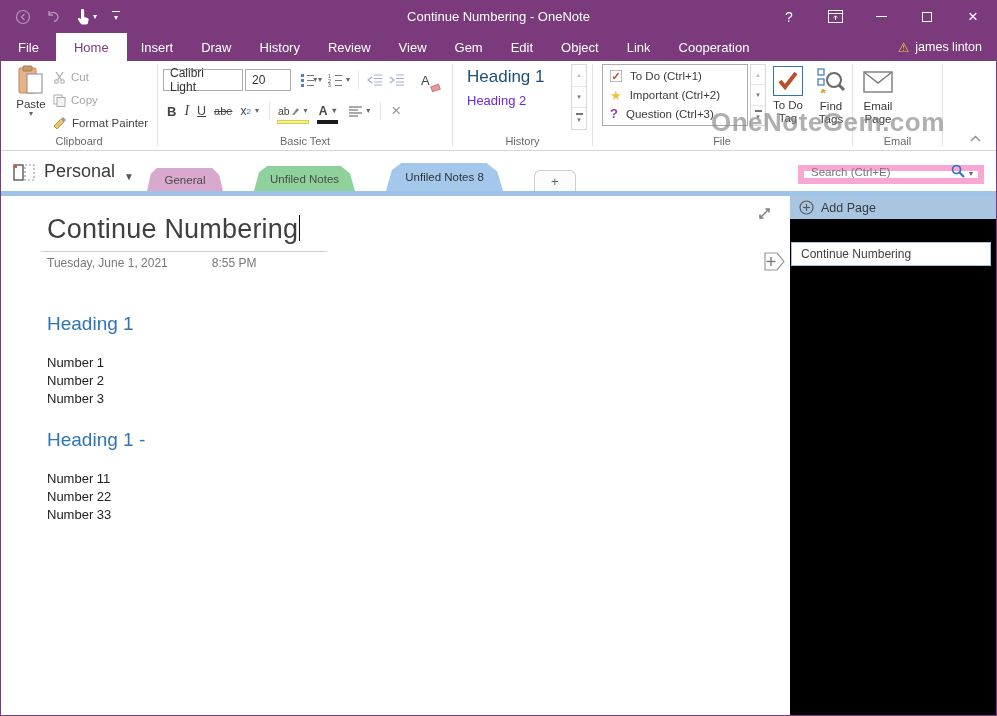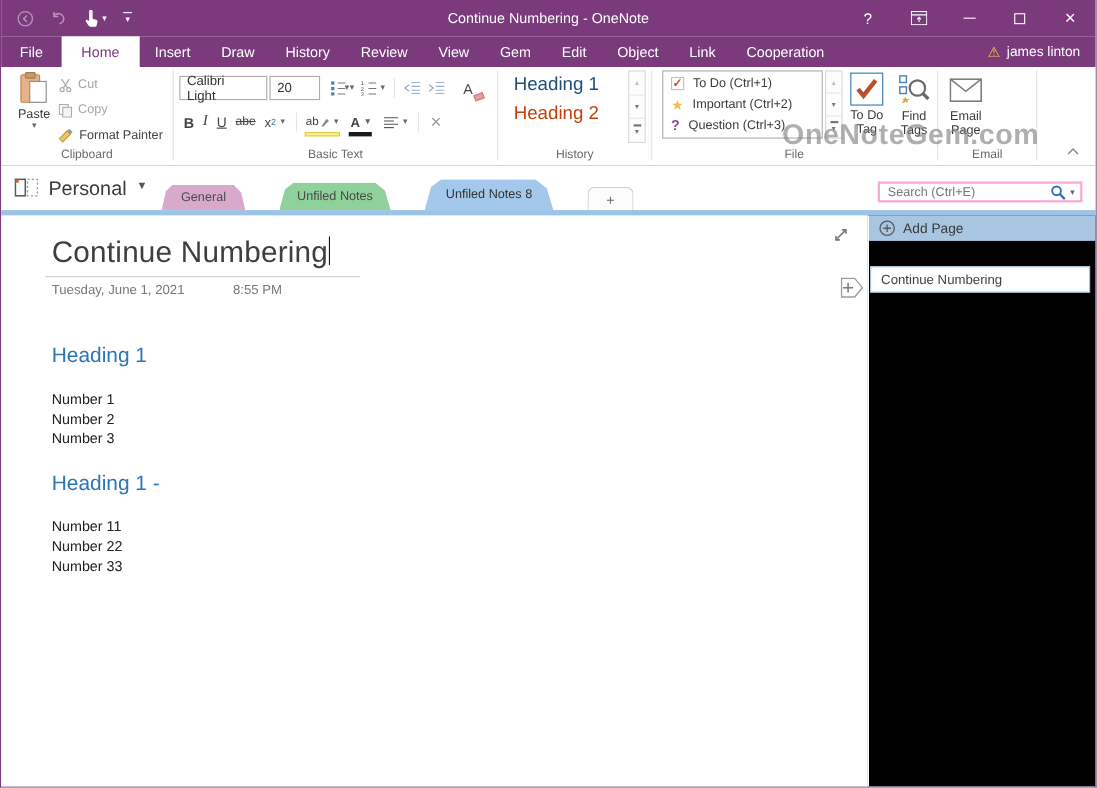--- a/index.html
+++ b/index.html
@@ -59,21 +59,21 @@
   .hl-icon .bar { position:absolute; left:0; right:0; bottom:-2px; height:4px; background:#F7F08A; border:1px solid #D9CF52;}
   .fc-icon { position:relative; font-weight:bold; font-size:12px; padding:0 2px;}
   .fc-icon .bar { position:absolute; left:0; right:0; bottom:-2px; height:4px; background:#1a1a1a; }
   .cf-icon { position:relative; font-size:13px; }
   .cf-icon .eraser { position:absolute; right:-7px; bottom:0; width:9px; height:6px; background:#E89B9B;
                      border:1px solid #C97E7E; transform:rotate(-20deg); }
   .del-x { font-size:17px; color:#9b9b9b; }
 
   .styles-gallery { position:absolute; left:457px; top:3px; width:112px; height:66px; background:#fff; }
   .style-item1 { font-size:17px; color:#1F4E79; padding:3px 0 2px 9px; }
-  .style-item2 { font-size:17px; color:#c2410c; padding:4px 0 0 9px; }
+  .style-item2 { font-size:13px; color:#6d28d9; padding:4px 0 0 9px; }
   .scrollcol { position:absolute; top:3px; width:16px; height:66px; display:flex; flex-direction:column;
                border:1px solid #D9D7D7; background:#FDFDFD; }
   .scrollcol > div { flex:1; display:flex; align-items:center; justify-content:center; font-size:7px; color:#777;
                      border-bottom:1px solid #E8E6E6; }
   .scrollcol > div:last-child { border-bottom:none; flex-direction:column; }
   .morebar { width:7px; height:1.5px; background:#777; margin-bottom:1px; }
   .sc-styles { left:570px; }
   .sc-tags { left:749px; height:62px; }
   .sc-tags > div { font-size:7px; }
 
@@ -90,33 +90,33 @@
   .bigbtn .blabel { margin-top:3px; text-align:center; line-height:12.5px; color:#3b3b3b; width:40px; }
   .todotag-icon { width:30px; height:30px; border:1px solid #2E75B5; background:#fff; display:flex;
                   align-items:center; justify-content:center; }
 
   .watermark { position:absolute; left:710px; top:46px; font-size:26px; font-weight:bold; color:#7f7f7f;
                opacity:.62; letter-spacing:0.5px; z-index:5; white-space:nowrap; }
   .collapse-chv { position:absolute; right:15px; bottom:6px; }
 
   
   .notebar { position:absolute; top:151px; left:0; width:100%; height:40px; background:#fff; }
-  .nb-left { position:absolute; left:12px; top:10px; display:flex; align-items:flex-start; gap:9px; }
+  .nb-left { position:absolute; left:12px; top:10px; display:flex; align-items:flex-end; gap:9px; }
   .nb-name { font-size:18px; color:#3b3b3b; }
   .nb-caret { font-size:10px; color:#555; margin-top:3px; }
   .sectabs { position:absolute; left:146px; bottom:0; display:flex; align-items:flex-end;gap:29px; }
   .stab { margin-right:2px; display:flex; align-items:center; justify-content:center; font-size:11.5px; color:#4a4a4a;
           clip-path: polygon(0% 100%, 5% 25%, 13% 0%, 86% 0%, 95% 30%, 100% 100%); padding:0 16px; }
   .stab-general { height:23px; background:#D9A9CD; min-width:76px; }
   .stab-green   { height:25px; background:#8FD19B; min-width:97px; }
   .stab-active  { height:28px; background:#A4C8EC; min-width:117px; color:#333; }
   .stab-plus    { height:21px; background:#FCFCFC; border:1px solid #CFCDCD; min-width:40px; color:#666;
                   clip-path:none; border-bottom:none; border-radius:6px 6px 0 0; font-size:13px; }
-  .searchbox { position:absolute; right:12px; top:14px; width:186px; height:19px; border:2px solid #f9a8d4;
-               background:#fff; display:flex; align-items:center; padding:0 5px 0 7px; }
+  .searchbox { position:absolute; right:12px; top:14px; width:186px; height:19px; border:6px solid #f9a8d4;
+               background:#fff; display:flex; align-items:flex-end; padding:0 5px 0 7px; }
   .searchbox input { border:none; outline:none; flex:1; font-size:11.5px; color:#555; font-family:"Liberation Sans", sans-serif; background:transparent; min-width:0;}
   .searchbox .caret { margin-left:4px; }
 
   .bluestrip { position:absolute; top:191px; left:0; width:100%; height:5px; background:#9DC3E6; }
 
   
   .content { position:absolute; top:196px; left:0; width:788px; bottom:0; background:#fff; }
   .page-title { position:absolute; left:46px; top:18px; font-size:27px; color:#3f3f3f; letter-spacing:.2px; }
   .cursor { display:inline-block; width:1px; height:26px; background:#111; vertical-align:-3px; margin-left:1px; }
   .title-rule { position:absolute; left:40px; top:55px; width:286px; height:1px; background:#CFCFCF; }

